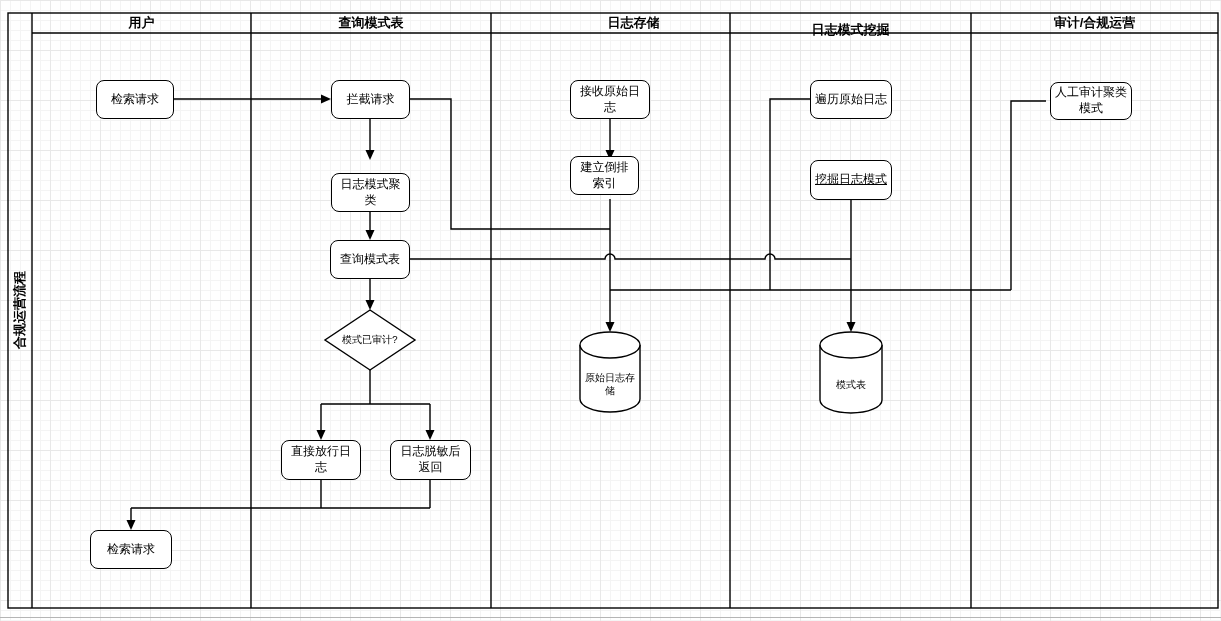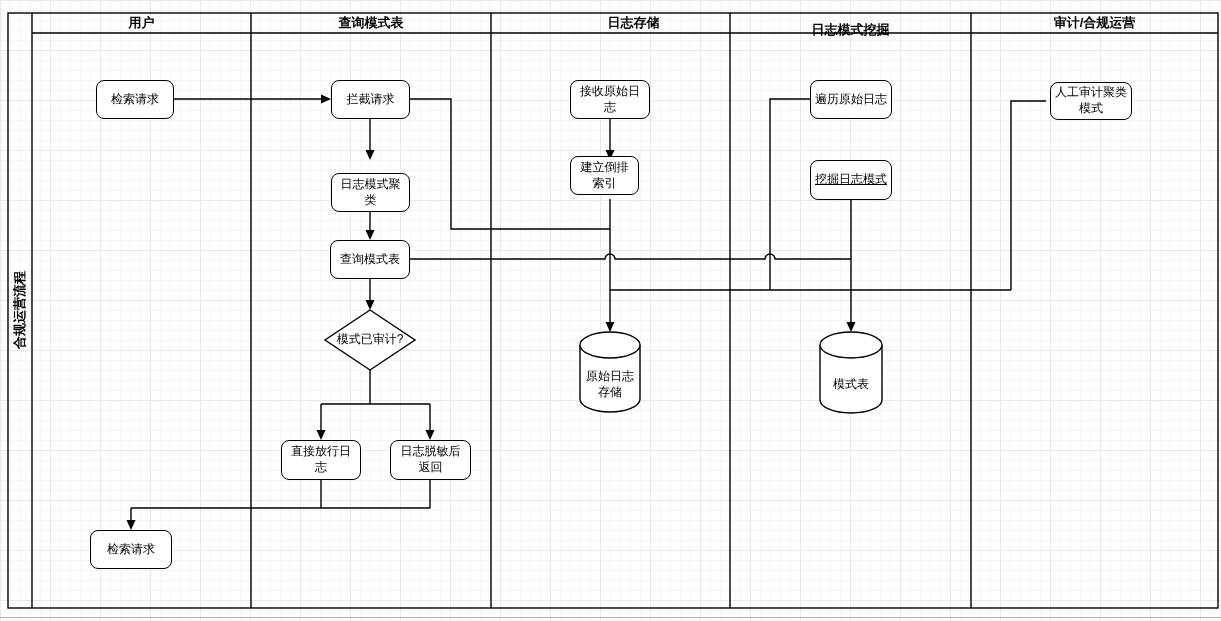--- a/index.html
+++ b/index.html
@@ -18,21 +18,21 @@
     background-size:50px 50px,50px 50px,10px 10px,10px 10px;
   }
   svg.layer{position:absolute;left:0;top:0;}
   .node{
     position:absolute;background:#fff;border:1.5px solid #000;border-radius:8px;
     display:flex;align-items:center;justify-content:center;text-align:center;
     font-size:12px;line-height:1.3;color:#000;box-sizing:border-box;padding:2px 4px;
   }
   .shape-label{
     position:absolute;display:flex;align-items:center;justify-content:center;
-    text-align:center;font-size:12px;line-height:1.3;color:#000;
+    text-align:center;font-size:10px;line-height:1.3;color:#000;font-family:Liberation Mono, monospace;
   }
   .lane-title{
     position:absolute;font-weight:bold;font-size:13px;color:#000000;
     display:flex;align-items:center;justify-content:center;text-align:center;
   }
   .pool-title{
     position:absolute;font-weight:bold;font-size:13px;color:#000;
     width:200px;height:24px;left:-80px;top:298px;
     display:flex;align-items:center;justify-content:center;
     transform:rotate(-90deg);

